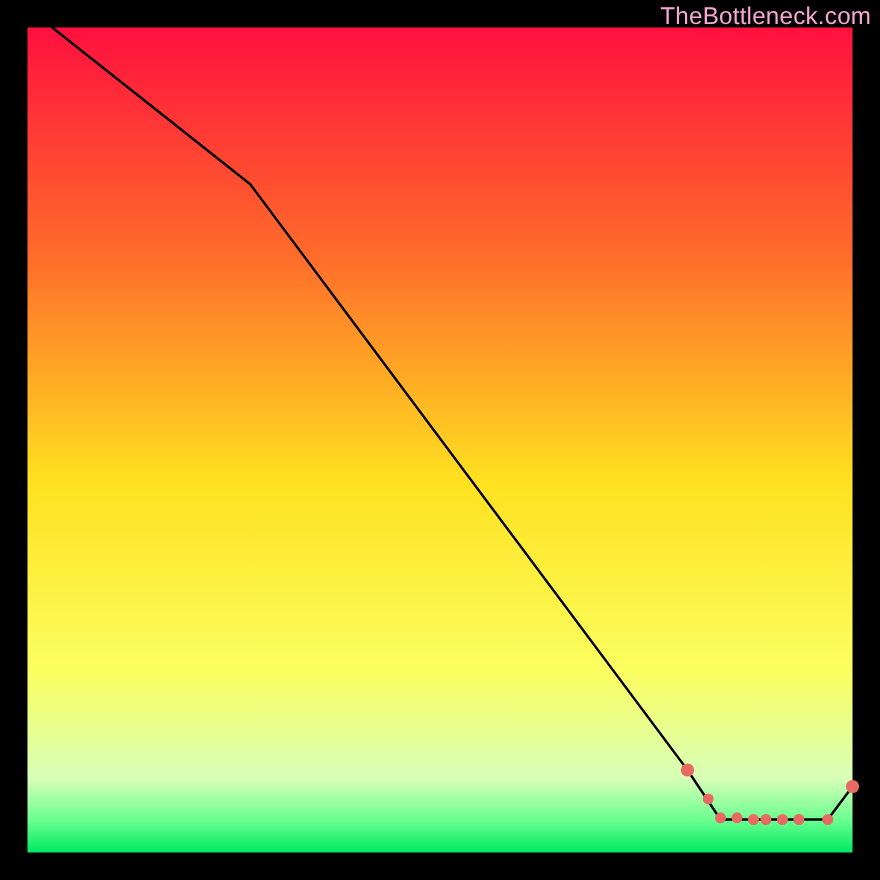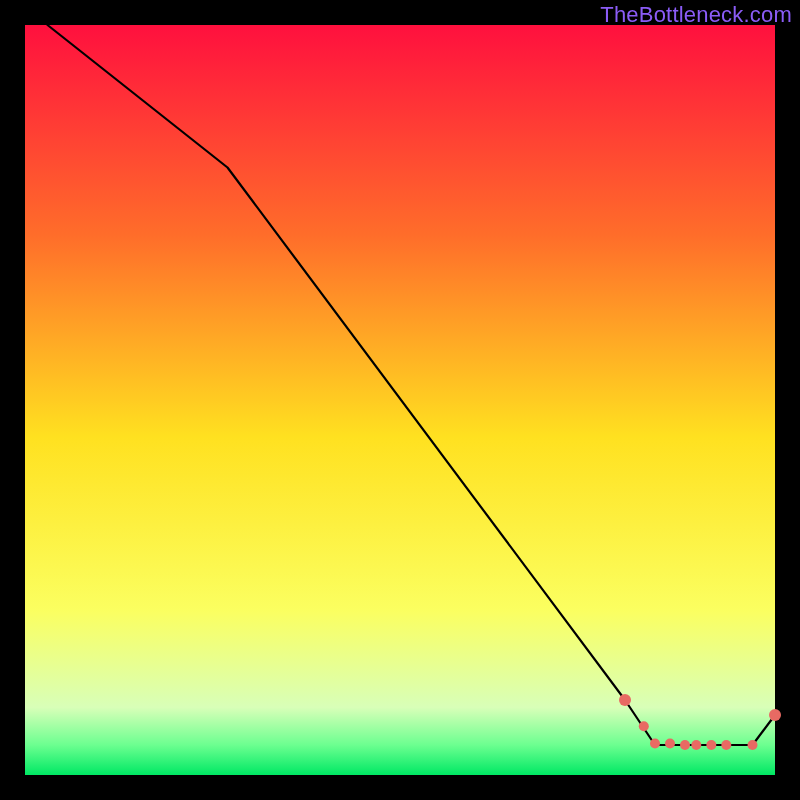--- a/index.html
+++ b/index.html
@@ -13,21 +13,21 @@
   }
   .stage {
     position: relative;
     width: 800px;
     height: 800px;
   }
   .watermark {
     position: absolute;
     top: 2px;
     right: 8px;
-    color: #8b5cf6;
+    color: #f9a8d4;
     font-size: 22px;
     letter-spacing: 0.2px;
     font-weight: 400;
   }
   svg.chart {
     position: absolute;
     left: 0;
     top: 0;
   }
 </style>

